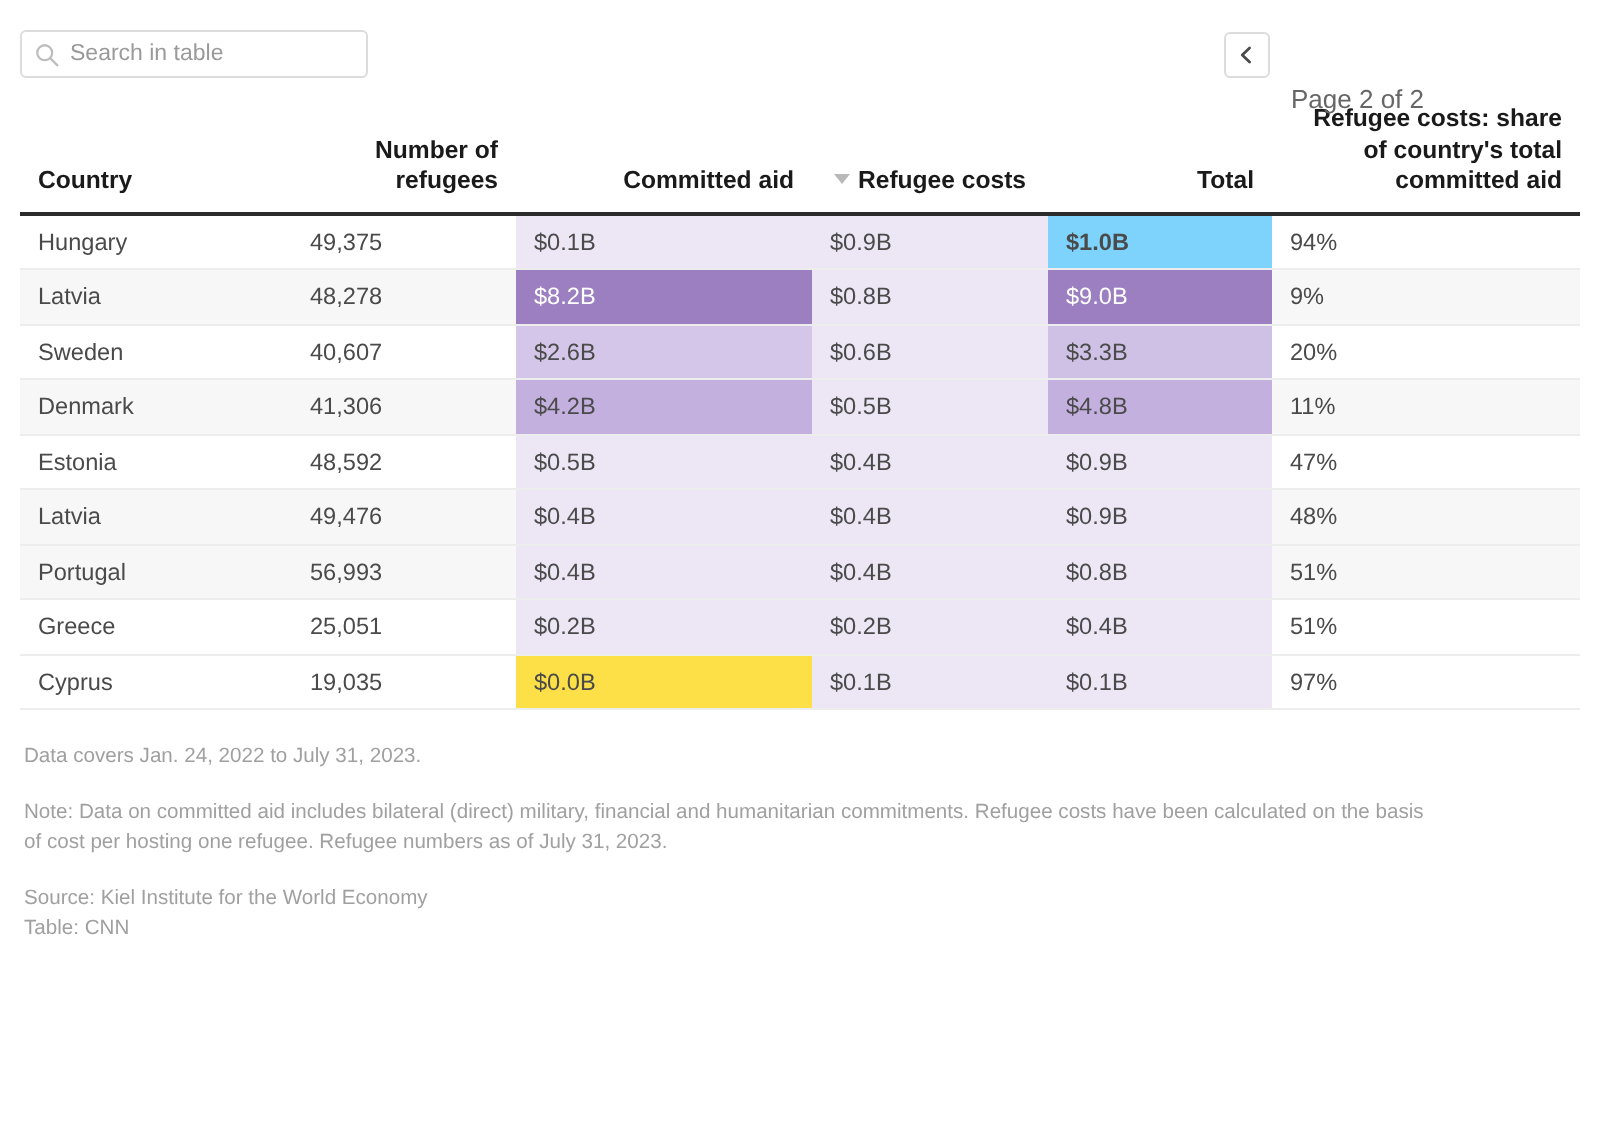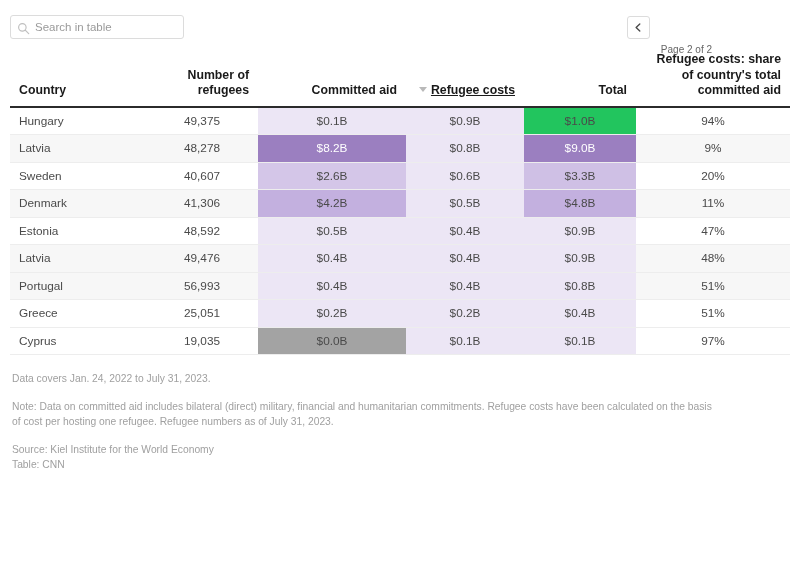--- a/index.html
+++ b/index.html
@@ -78,21 +78,21 @@
     border-radius: 3px;
     background: #fff;
     display: flex;
     align-items: center;
     justify-content: center;
     cursor: pointer;
     padding: 0;
   }
   .pager-btn svg { display: block; }
   .pager-label {
-    font-size: 10px;
+    font-size: 13px;
     color: #666;
     margin-left: 11px;
     white-space: nowrap;
     margin-top: 44px;
   }
 
   
   .table-wrap {
     padding: 0 10px 0 10px;
     box-sizing: border-box;
@@ -110,21 +110,21 @@
     color: #1a1a1a;
     font-size: 12.3px;
     line-height: 15.5px;
     padding: 0 9px 7px 9px;
     border-bottom: 2px solid #2b2b2b;
     box-sizing: border-box;
   }
   th.col-country  { text-align: left;  width: 136px; padding-left: 2px; }
   th.col-refnum   { text-align: right; width: 112px; }
   th.col-aid      { text-align: right; width: 148px; }
-  th.col-cost     { text-align: right; width: 118px; text-decoration: underline; }
+  th.col-cost     { width: 118px; }
   th.col-total    { text-align: right; width: 112px; }
   th.col-share    { text-align: right; width: 154px; padding-right: 4px; }
 
   .sort-tri {
     display: inline-block;
     width: 0; height: 0;
     border-left: 4px solid transparent;
     border-right: 4px solid transparent;
     border-top: 5px solid #b9b9b9;
     margin-right: 4px;
@@ -135,21 +135,21 @@
     height: 26.5px;
     line-height: 26.5px;
     padding: 0 9px;
     color: #4a4a4a;
     font-size: 11.8px;
     white-space: nowrap;
     box-sizing: border-box;
     border-bottom: 1px solid #ededed;
   }
   td.c-country { text-align: left; padding-left: 2px; color: #4a4a4a; }
-  td.num { text-align: center; }
+  td.num { text-align: left; }
 
   tbody tr.alt td.plain { background: #f7f7f7; }
   tbody tr td.plain { background: #ffffff; }
 
   td.heat { color: #4a4a4a; }
   td.heat.dark { color: #ffffff; }
 
   
   .notes {
     padding: 16px 12px 0 12px;
@@ -218,21 +218,21 @@
             <span>Refugee costs: share of country's total committed aid</span>
           </th>
         </tr>
       </thead>
       <tbody id="tbody">
           <tr>
             <td class="c-country plain">Hungary</td>
             <td class="num plain">49,375</td>
             <td class="num heat" style="background: rgb(236, 230, 245);">$0.1B</td>
             <td class="num heat" style="background: rgb(236, 230, 245);">$0.9B</td>
-            <td class="num heat" style="background: #22c55e;">$1.0B</td>
+            <td class="num heat" style="background: #7dd3fc; font-weight: bold;">$1.0B</td>
             <td class="num plain">94%</td>
           </tr>
           <tr class="alt">
             <td class="c-country plain">Latvia</td>
             <td class="num plain">48,278</td>
             <td class="num heat dark" style="background: rgb(155, 127, 192);">$8.2B</td>
             <td class="num heat" style="background: rgb(236, 230, 245);">$0.8B</td>
             <td class="num heat dark" style="background: rgb(155, 127, 192);">$9.0B</td>
             <td class="num plain">9%</td>
           </tr>
@@ -280,21 +280,21 @@
             <td class="c-country plain">Greece</td>
             <td class="num plain">25,051</td>
             <td class="num heat" style="background: rgb(236, 230, 245);">$0.2B</td>
             <td class="num heat" style="background: rgb(236, 230, 245);">$0.2B</td>
             <td class="num heat" style="background: rgb(236, 230, 245);">$0.4B</td>
             <td class="num plain">51%</td>
           </tr>
           <tr>
             <td class="c-country plain">Cyprus</td>
             <td class="num plain">19,035</td>
-            <td class="num heat" style="background: #a3a3a3;">$0.0B</td>
+            <td class="num heat" style="background: #fde047;">$0.0B</td>
             <td class="num heat" style="background: rgb(236, 230, 245);">$0.1B</td>
             <td class="num heat" style="background: rgb(236, 230, 245);">$0.1B</td>
             <td class="num plain">97%</td>
           </tr>
         </tbody>
     </table>
   </div>
 
   <div class="notes">
     <p class="note">Data covers Jan. 24, 2022 to July 31, 2023.</p>

